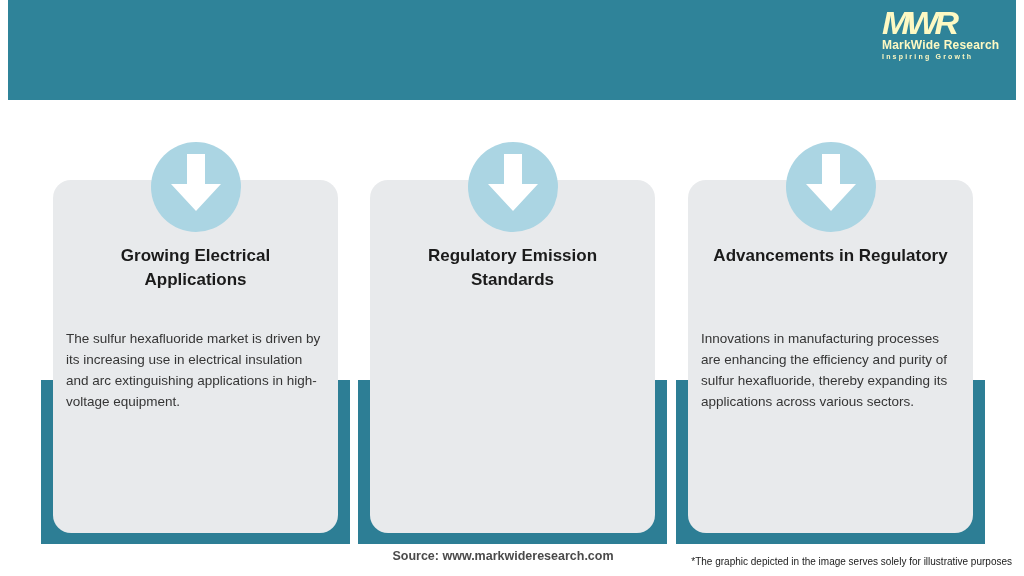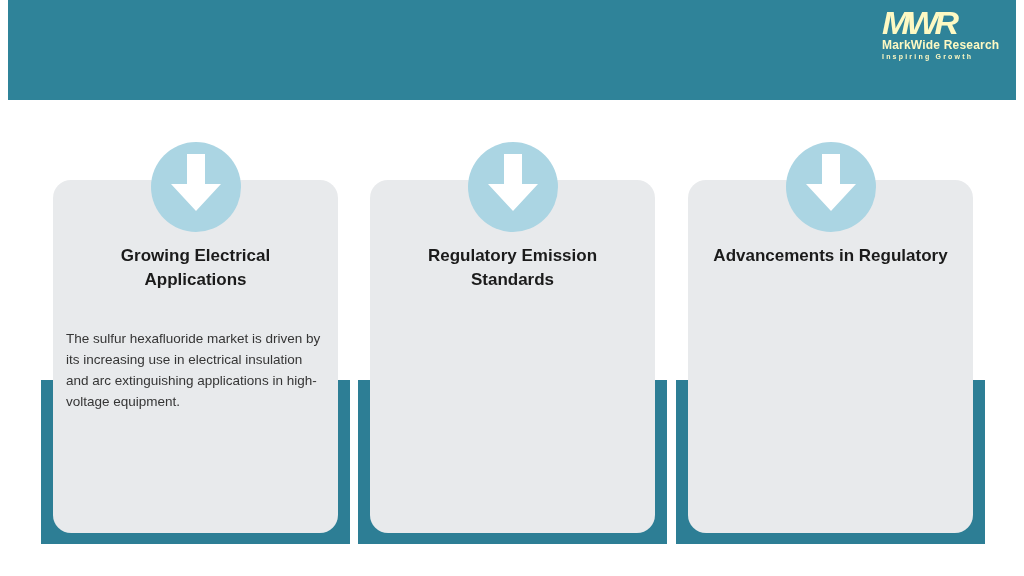--- a/index.html
+++ b/index.html
@@ -157,22 +157,25 @@
       <svg viewBox="0 0 90 90" aria-hidden="true">
         <path d="M36 12 L54 12 L54 42 L70 42 L45 69 L20 42 L36 42 Z" fill="#FFFFFF"></path>
       </svg>
     </div>
   </section>
 
   <section class="driver driver-3">
     <div class="ribbon"></div>
     <div class="card">
       <h2 class="card-title">Advancements in Regulatory</h2>
+      <p class="card-body">Innovations in manufacturing processes are enhancing the efficiency and purity of sulfur hexafluoride, thereby expanding its applications across various sectors.</p>
     </div>
     <div class="badge">
       <svg viewBox="0 0 90 90" aria-hidden="true">
         <path d="M36 12 L54 12 L54 42 L70 42 L45 69 L20 42 L36 42 Z" fill="#FFFFFF"></path>
       </svg>
     </div>
   </section>
 
+  <div class="footer-source">Source: www.markwideresearch.com</div>
+  <div class="footer-disclaimer">*The graphic depicted in the image serves solely for illustrative purposes</div>
 
 </div>
 
 </body></html>

